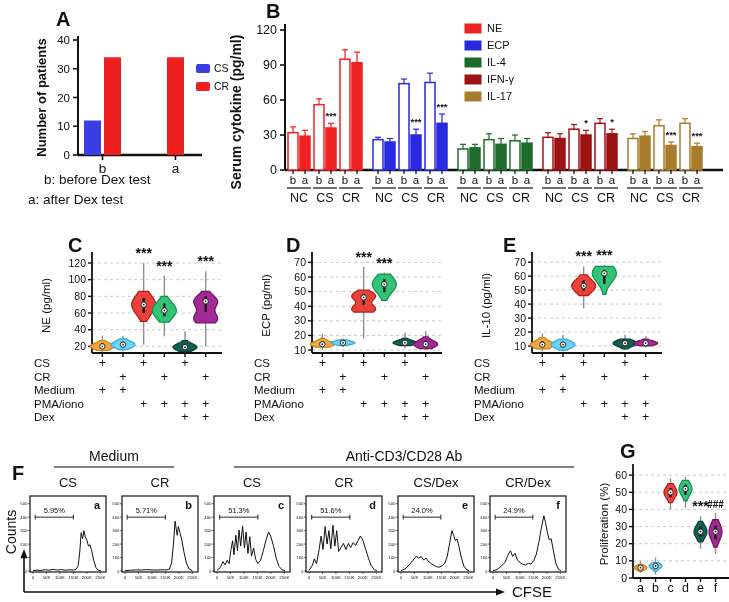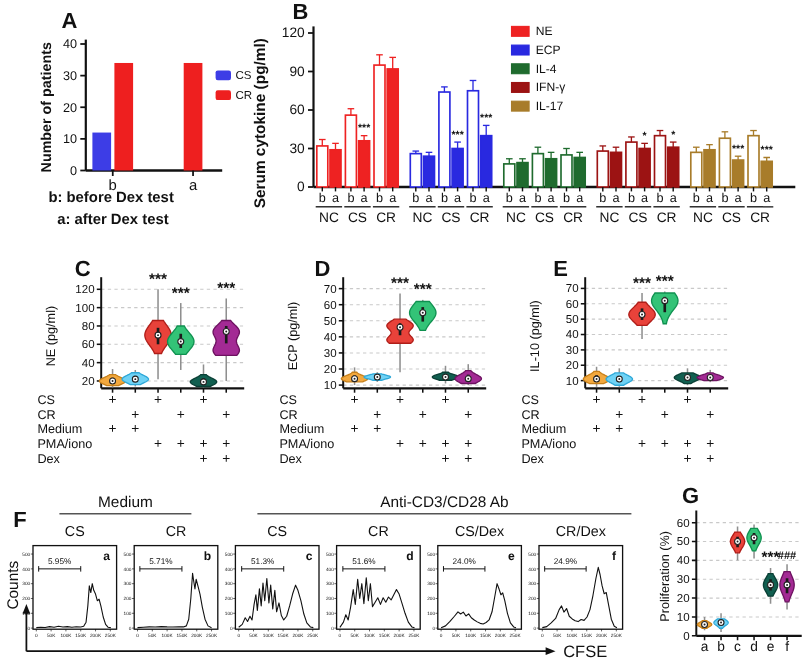--- a/index.html
+++ b/index.html
@@ -1,19 +1,19 @@
 <!DOCTYPE html>
 <html><head>
 <meta charset="utf-8">
 <style>
   html,body{margin:0;padding:0;background:#fff;}
   .fig{position:relative;width:729px;height:602px;background:#fff;overflow:hidden;
        font-family:"Liberation Sans","DejaVu Sans",sans-serif;color:#111;}
   .plabel{position:absolute;font-size:20px;font-weight:bold;color:#111;}
-  .note{position:absolute;font-size:13.5px;color:#111;white-space:nowrap;font-weight:bold;}
+  .note{position:absolute;font-size:13.5px;color:#111;white-space:nowrap;}
   svg{position:absolute;overflow:visible;}
   svg text{font-family:"Liberation Sans","DejaVu Sans",sans-serif;fill:#111;}
 </style>
 </head>
 <body>
 
 <div class="fig">
   <div class="plabel" style="left:56px;top:8px">A</div>
   <div class="plabel" style="left:266px;top:0px">B</div>
   <div class="plabel" style="left:68px;top:234px">C</div>
@@ -42,21 +42,21 @@
       <rect x="137" y="57.25" width="17" height="97.75" fill="#ee1f1f"></rect>
       <line x1="145.5" y1="155" x2="145.5" y2="160" stroke="#111" stroke-width="1.6"></line>
       <text x="145.5" y="173" font-size="13.5" text-anchor="middle">a</text>
       <text x="16" y="97.5" font-size="13" text-anchor="middle" transform="rotate(-90 16 97.5)" font-weight="bold">Number of patients</text>
       <rect x="166" y="64" width="14" height="9" rx="2" fill="#3d3de6"></rect>
       <text x="184" y="72" font-size="10.5" text-anchor="start">CS</text>
       <rect x="166" y="82" width="14" height="9" rx="2" fill="#ee1f1f"></rect>
       <text x="184" y="90" font-size="10.5" text-anchor="start">CR</text>
     </svg>
   <div class="note" style="left:44px;top:172px">b: before Dex test</div>
-  <div class="note" style="left:52px;top:192px">a: after Dex test</div>
+  <div class="note" style="left:28px;top:192px">a: after Dex test</div>
 
   <svg style="left:225px;top:0px" width="504" height="215">
       <line x1="55" y1="170" x2="60" y2="170" stroke="#111" stroke-width="1.6"></line>
       <text x="52" y="174" font-size="12.5" text-anchor="end">0</text>
       <line x1="55" y1="135" x2="60" y2="135" stroke="#111" stroke-width="1.6"></line>
       <text x="52" y="139" font-size="12.5" text-anchor="end">30</text>
       <line x1="55" y1="100" x2="60" y2="100" stroke="#111" stroke-width="1.6"></line>
       <text x="52" y="104" font-size="12.5" text-anchor="end">60</text>
       <line x1="55" y1="65" x2="60" y2="65" stroke="#111" stroke-width="1.6"></line>
       <text x="52" y="69" font-size="12.5" text-anchor="end">90</text>

